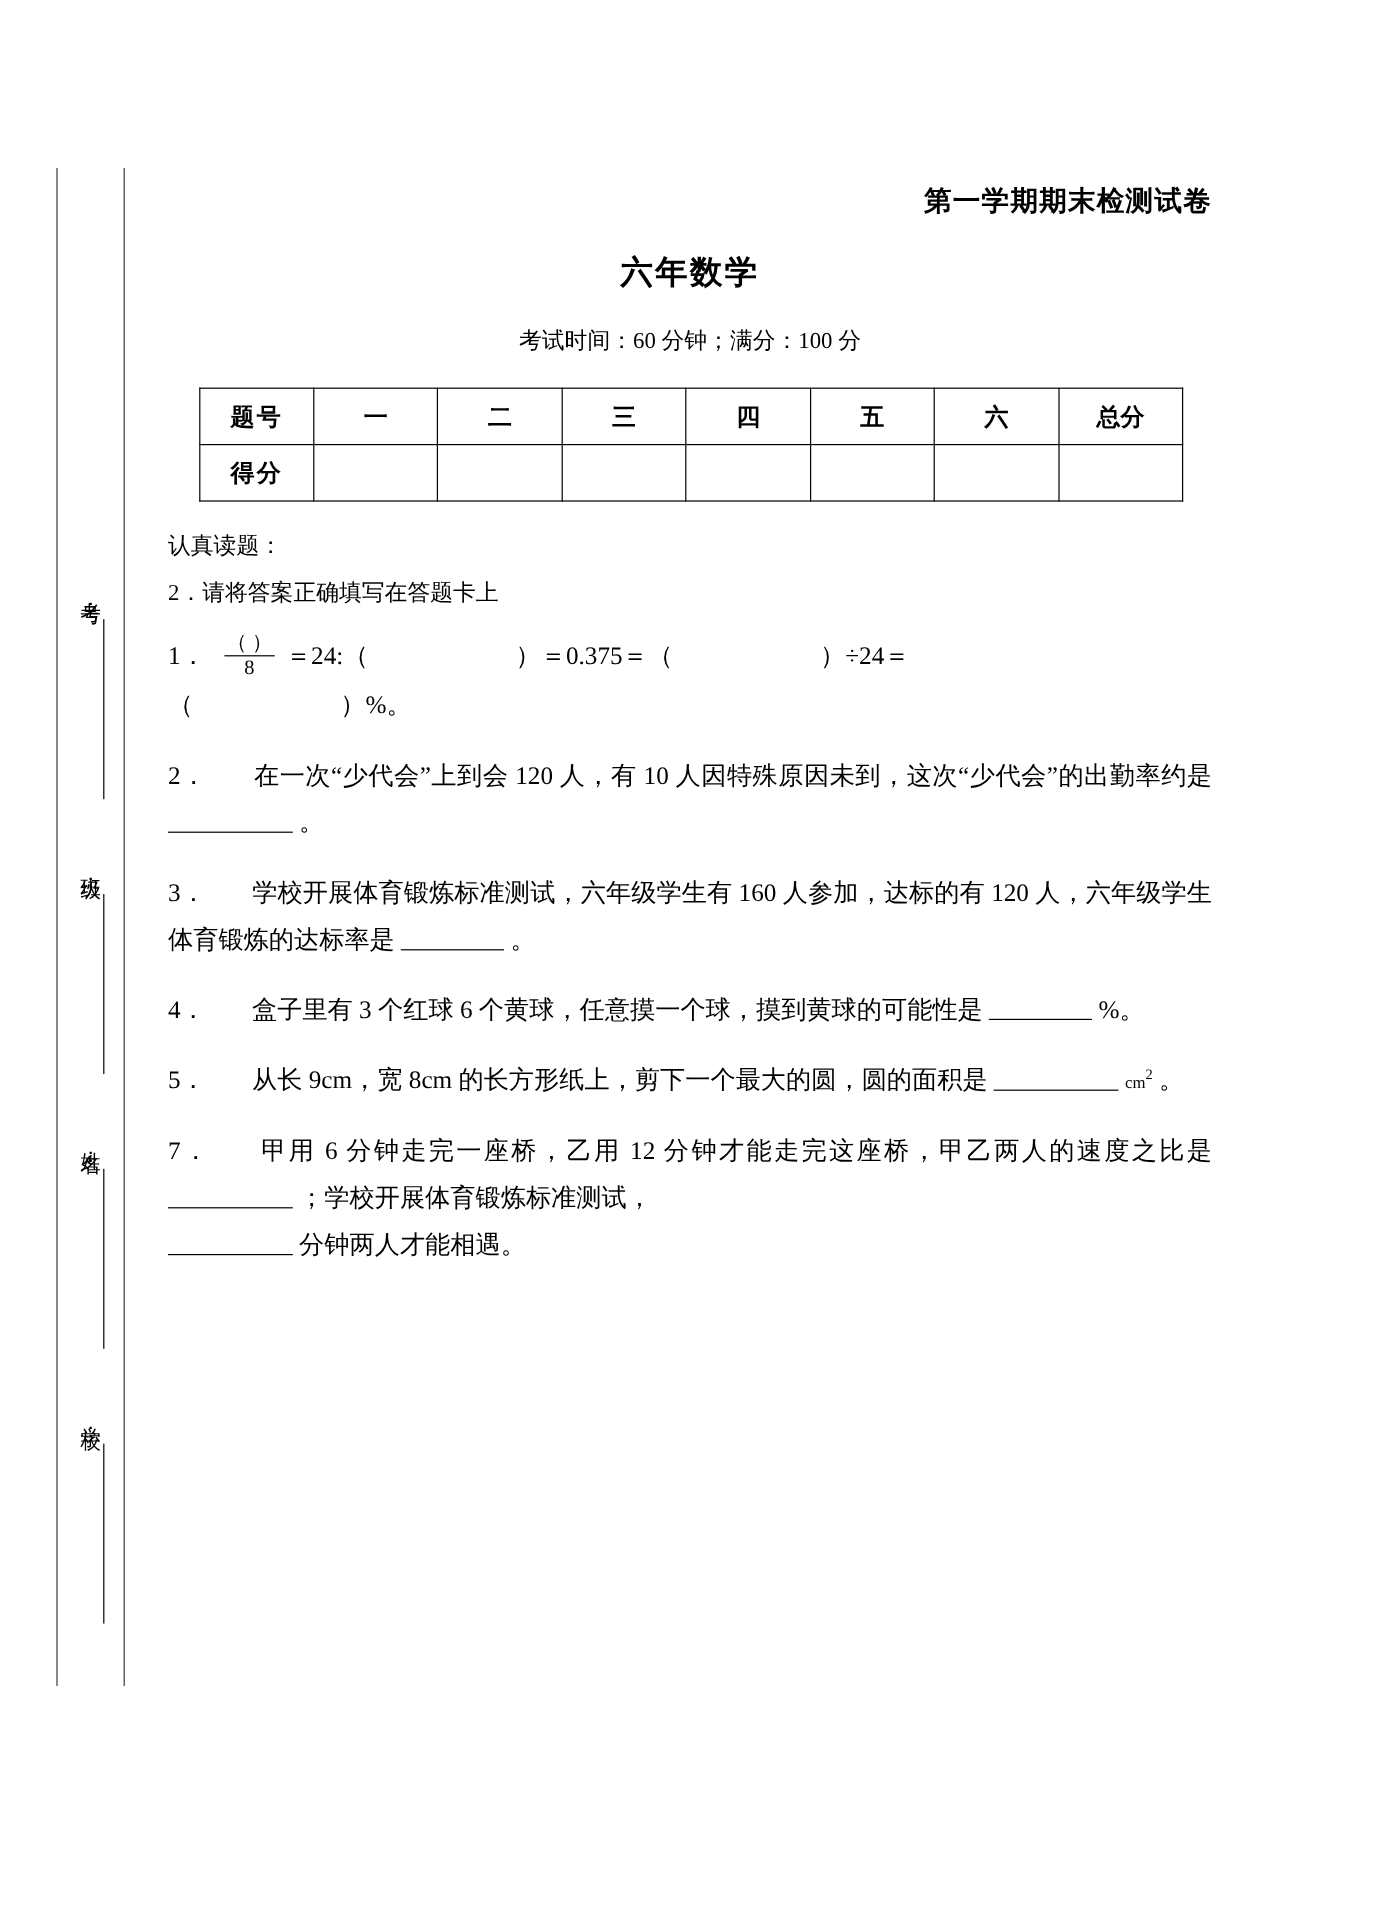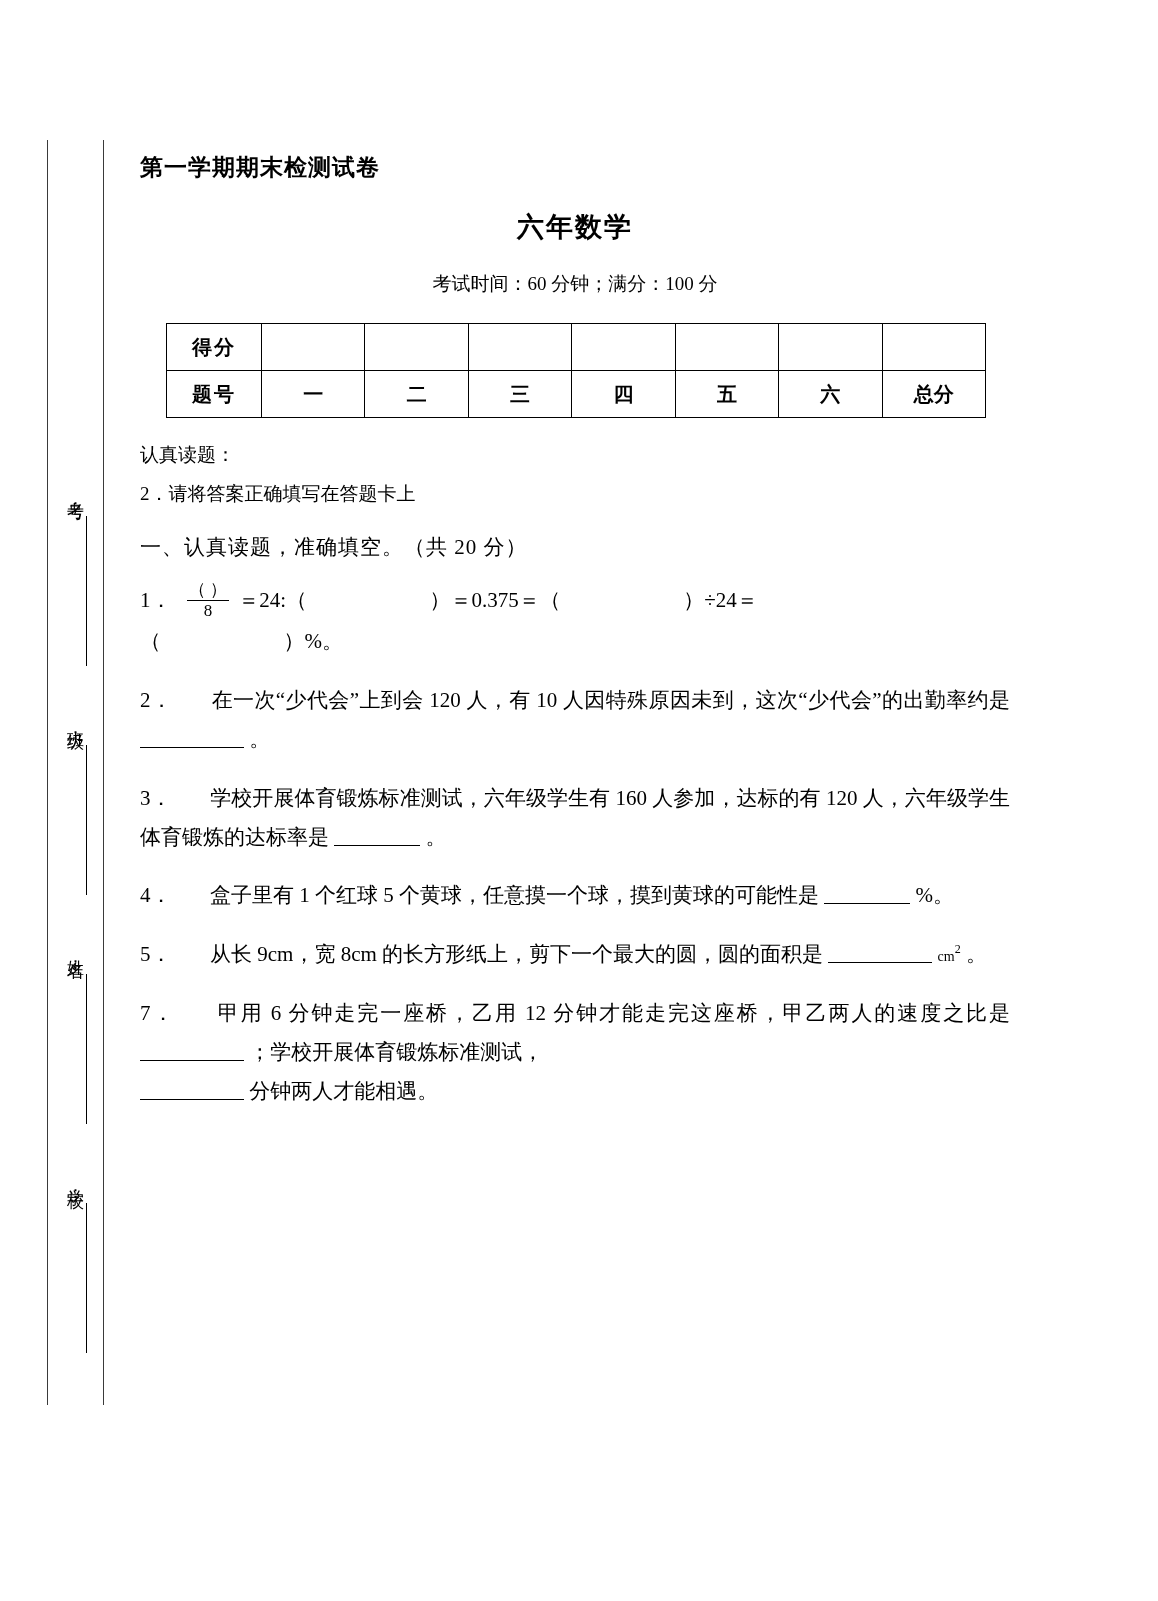--- a/index.html
+++ b/index.html
@@ -61,21 +61,21 @@
 
   
   .page {
     position: absolute;
     left: 140px;
     top: 140px;
     width: 870px;
   }
 
   .doc-title {
-    text-align: left;
+    text-align: right;
     font-size: 23px;
     font-weight: bold;
     letter-spacing: 1px;
     margin: 12px 0 0 0;
   }
   .doc-subject {
     text-align: center;
     font-size: 27px;
     font-weight: bold;
     letter-spacing: 2px;
@@ -207,46 +207,45 @@
 
 <div class="page">
 
   <div class="doc-title">第一学期期末检测试卷</div>
   <div class="doc-subject">六年数学</div>
   <div class="doc-meta">考试时间：60 分钟；满分：100 分</div>
 
   <table class="score-table">
     <tbody>
         <tr>
-      <td class="head-cell">得分</td>
-      <td></td>
-      <td></td>
-      <td></td>
-      <td></td>
-      <td></td>
-      <td></td>
-      <td></td>
-    </tr>
-    <tr>
       <td class="head-cell">题号</td>
       <td>一</td>
       <td>二</td>
       <td>三</td>
       <td>四</td>
       <td>五</td>
       <td>六</td>
       <td>总分</td>
     </tr>
+    <tr>
+      <td class="head-cell">得分</td>
+      <td></td>
+      <td></td>
+      <td></td>
+      <td></td>
+      <td></td>
+      <td></td>
+      <td></td>
+    </tr>
   </tbody>
     </table>
 
   <div class="notice-title">认真读题：</div>
   <div class="notice-item">2．请将答案正确填写在答题卡上</div>
 
-  <div class="section-title">一、认真读题，准确填空。（共 20 分）</div>
 
   <div class="q">
     <span class="num">1．</span>
     <span class="frac">
       <span class="top">（      ）</span>
       <span class="bot">8</span>
     </span>
     <span>＝24:（</span>
     <span class="paren"></span>
     <span>）＝0.375＝（</span>
@@ -270,21 +269,21 @@
     <span class="num">3．</span>
     <span class="indent"></span>
     <span>学校开展体育锻炼标准测试，六年级学生有 160 人参加，达标的有 120 人，六年级学生体育锻炼的达标率是</span>
     <span class="blank short"></span>
     <span>。</span>
   </div>
 
   <div class="q">
     <span class="num">4．</span>
     <span class="indent"></span>
-    <span>盒子里有 1 个红球 5 个黄球，任意摸一个球，摸到黄球的可能性是</span>
+    <span>盒子里有 3 个红球 6 个黄球，任意摸一个球，摸到黄球的可能性是</span>
     <span class="blank short"></span>
     <span>%。</span>
   </div>
 
   <div class="q">
     <span class="num">5．</span>
     <span class="indent"></span>
     <span>从长 9cm，宽 8cm 的长方形纸上，剪下一个最大的圆，圆的面积是</span>
     <span class="blank"></span>
     <span class="unit-small">cm</span><span class="sup">2</span>

